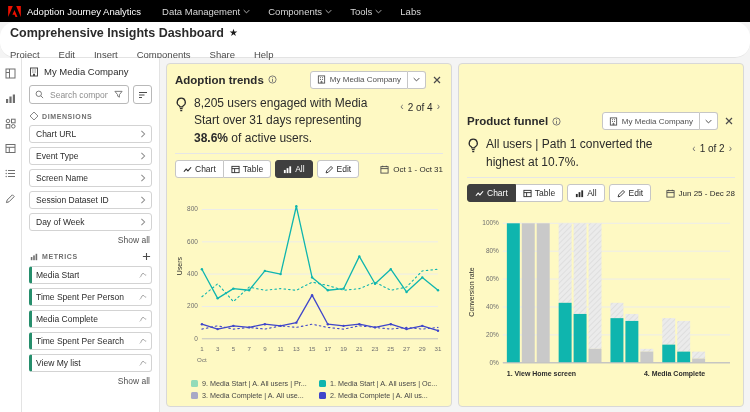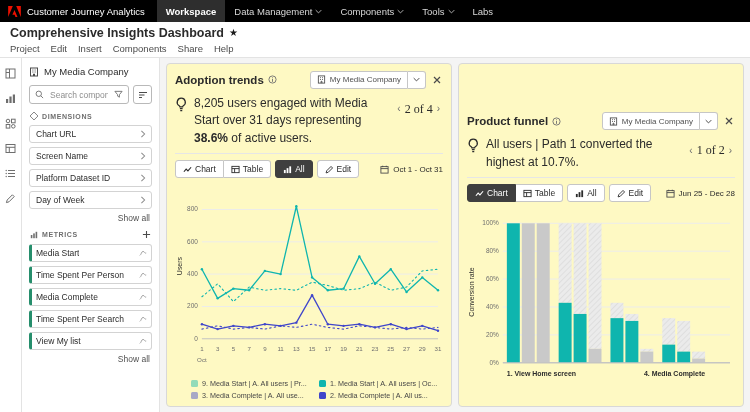--- a/index.html
+++ b/index.html
@@ -11,25 +11,25 @@
   
   .topbar{height:22px;background:#000;display:flex;align-items:center;color:#fff;}
   .logo{width:13px;height:11px;margin:0 6px 0 8px;display:flex;}
   .logo svg{width:13px;height:11px;display:block;}
   .brand{font-size:9.5px;margin-right:12px;white-space:nowrap;color:#fff;}
   .nav-item{display:flex;align-items:center;gap:3px;padding:0 9px;height:22px;font-size:9.5px;color:#d8d8d8;}
   .nav-item.sel{background:#2e2e2e;color:#fff;font-weight:bold;}
   .nav-item .ic{width:7px;height:5px;color:#b0b0b0;}
 
   
-  .titlebar{background:#fff;border-bottom:1px solid #e3e3e3;padding:4px 10px 0;height:36px;}
+  .titlebar{background:#fff;border-bottom:1px solid #e3e3e3;padding:4px 10px 0;height:36px;border-radius:15px;}
   .title-row{display:flex;align-items:center;gap:5px;}
   .page-title{font-size:12.5px;font-weight:700;color:#2b2b2b;}
   .fav{font-size:10px;line-height:1;color:#1b1b1b;}
-  .proj-menu{display:flex;gap:11px;margin-top:3px;}
+  .proj-menu{display:flex;gap:19px;margin-top:9px;}
   .proj-menu .mi{font-size:9.5px;color:#4b4b4b;}
 
   
   .body{display:flex;height:354px;}
 
   .rail{width:22px;background:#fff;border-right:1px solid #e3e3e3;display:flex;flex-direction:column;
     align-items:center;padding-top:10px;gap:14px;}
   .ric{width:11px;height:11px;color:#6e6e6e;}
   .ric svg{width:11px;height:11px;display:block;}
 
@@ -71,21 +71,21 @@
     display:flex;align-items:center;justify-content:center;color:#4b4b4b;padding:0;}
   .sq-btn .ic{width:7px;height:5px;}
   .x-btn{border:0;background:none;margin-left:5px;color:#4b4b4b;display:flex;padding:2px;}
   .x-btn .ic{width:8px;height:8px;}
 
   .insight{display:flex;align-items:flex-start;gap:6px;padding:2px 0 6px;border-bottom:1px solid #e6e6e6;margin-bottom:6px;}
   .insight .bulb{flex:none;width:13px;height:15px;color:#2b2b2b;margin-top:2px;display:inline-flex;}
   .insight-text{flex:1;font-size:12px;line-height:1.45;color:#2b2b2b;padding-right:2px;min-width:0;}
   .pager{display:flex;align-items:center;gap:1px;margin-top:7px;flex:none;}
   .pager-btn{border:0;background:none;font-size:10px;color:#6e6e6e;padding:0 3px;line-height:1;}
-  .pager-label{font-size:12px;color:#2b2b2b;white-space:nowrap;font-family:Liberation Serif, serif;}
+  .pager-label{font-size:10px;color:#2b2b2b;white-space:nowrap;}
 
   .toolbar{display:flex;align-items:center;margin-bottom:3px;}
   .tb-btn{display:flex;align-items:center;gap:3px;height:18px;padding:0 7px;border:1px solid #c6c6c6;background:#fff;
     font-size:8.5px;color:#2b2b2b;}
   .tb-btn .ic{width:9px;height:9px;}
   .tb-btn.dark{background:#3f3f3f;border-color:#3f3f3f;color:#fff;}
   .tb-btn.seg-l{border-radius:3px 0 0 3px;}
   .tb-btn.seg-r{border-radius:0 3px 3px 0;border-left:0;}
   .tb-btn.solo{border-radius:3px;margin-left:4px;}
   .spacer{flex:1;}
@@ -106,25 +106,22 @@
 </style>
 </head>
 <body>
 
 <header class="topbar" data-interactable="false">
   <span class="logo" data-interactable="true">
     <svg viewBox="0 0 30 26">
         <path fill="#EB1000" d="M19 0h11v26zM11 0H0v26zM15 9.6 22.1 26h-4.8l-2.1-5.4H10z"></path>
       </svg>
   </span>
-  <span class="brand" data-interactable="false">Customer Journey Analytics</span>
+  <span class="brand" data-interactable="false">Adoption Journey Analytics</span>
   <nav id="topnav" style="display:flex;align-items:center;" data-interactable="false">
-      <div class="nav-item sel" data-interactable="true">
-    <span data-interactable="false">Workspace</span>
-    </div>
       <div class="nav-item" data-interactable="true">
     <span data-interactable="false">Data Management</span>
     <span class="ic " data-interactable="false">
           <svg viewBox="0 0 10 6" fill="none" stroke="currentColor" stroke-width="1.4">
             <path d="M1 1l4 4 4-4"></path>
           </svg>
         </span>
       </div>
       <div class="nav-item" data-interactable="true">
     <span data-interactable="false">Components</span>
@@ -252,29 +249,37 @@
     <div id="dim-list">
         <div class="comp-item" data-interactable="true">
     <span class="lbl" data-interactable="false">Chart URL</span>
     <span class="ic " data-interactable="false">
             <svg viewBox="0 0 6 10" fill="none" stroke="currentColor" stroke-width="1.3">
               <path d="M1 1l4 4-4 4"></path>
             </svg>
           </span>
         </div>
         <div class="comp-item" data-interactable="true">
-    <span class="lbl" data-interactable="false">Screen Name</span>
+    <span class="lbl" data-interactable="false">Event Type</span>
     <span class="ic " data-interactable="false">
             <svg viewBox="0 0 6 10" fill="none" stroke="currentColor" stroke-width="1.3">
               <path d="M1 1l4 4-4 4"></path>
             </svg>
           </span>
         </div>
         <div class="comp-item" data-interactable="true">
-    <span class="lbl" data-interactable="false">Platform Dataset ID</span>
+    <span class="lbl" data-interactable="false">Screen Name</span>
+    <span class="ic " data-interactable="false">
+            <svg viewBox="0 0 6 10" fill="none" stroke="currentColor" stroke-width="1.3">
+              <path d="M1 1l4 4-4 4"></path>
+            </svg>
+          </span>
+        </div>
+        <div class="comp-item" data-interactable="true">
+    <span class="lbl" data-interactable="false">Session Dataset ID</span>
     <span class="ic " data-interactable="false">
             <svg viewBox="0 0 6 10" fill="none" stroke="currentColor" stroke-width="1.3">
               <path d="M1 1l4 4-4 4"></path>
             </svg>
           </span>
         </div>
         <div class="comp-item" data-interactable="true">
     <span class="lbl" data-interactable="false">Day of Week</span>
     <span class="ic " data-interactable="false">
             <svg viewBox="0 0 6 10" fill="none" stroke="currentColor" stroke-width="1.3">

